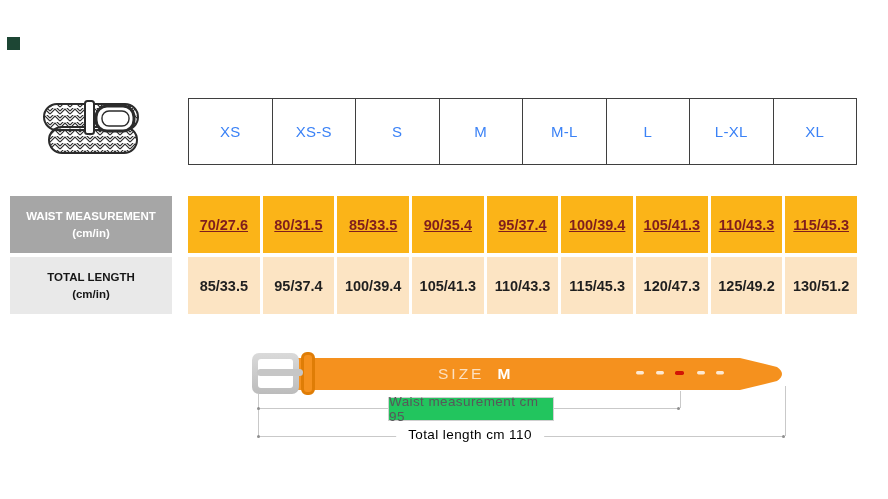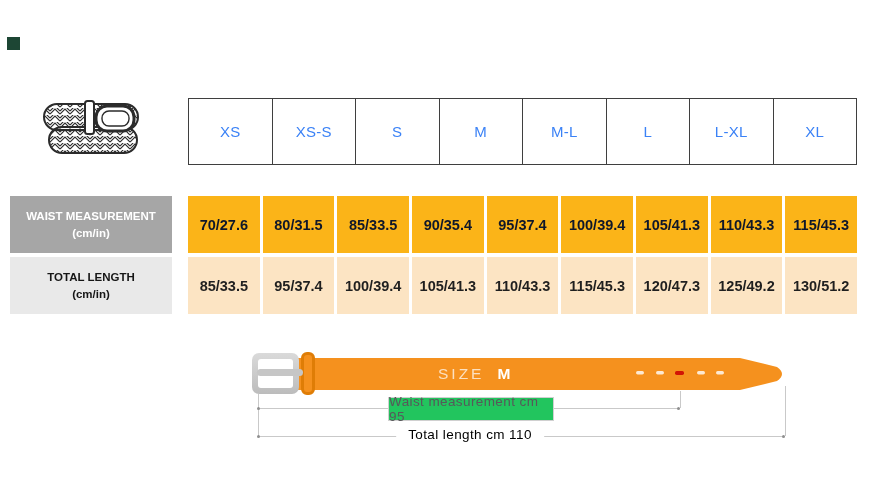--- a/index.html
+++ b/index.html
@@ -25,21 +25,21 @@
   .mlabel.waist{top:196px;background:#a6a6a6;color:#fff;}
   .mlabel.total{top:257px;background:#e9e9e9;color:#161616;}
 
   
   .vrow{position:absolute;left:188px;width:669px;height:57px;display:grid;
     grid-template-columns:repeat(9,1fr);grid-gap:3px;}
   .vrow.waist{top:196px;}
   .vrow.total{top:257px;}
   .vrow .vcell{display:flex;align-items:center;justify-content:center;
     font-weight:bold;font-size:14.5px;}
-  .vrow.waist .vcell{background:#fbb418;color:#0f172a;}
+  .vrow.waist .vcell{background:#fbb418;color:#7f1d1d;text-decoration:underline;}
   .vrow.total .vcell{background:#fce4c3;color:#1f1f1f;}
 
   
   .strap-svg{position:absolute;left:294px;top:356px;}
   .keeper{position:absolute;left:301px;top:352px;width:14px;height:43px;
     background:#f5911e;border:3px solid #df7d06;border-radius:6px;box-sizing:border-box;}
   .buckle{position:absolute;left:252px;top:353px;width:47px;height:41px;
     background:linear-gradient(#dadada,#bcbcbc);border-radius:7px;}
   .buckle-inner{position:absolute;left:6px;top:6px;right:6px;bottom:6px;background:#fff;border-radius:3px;}
   .prong{position:absolute;left:257px;top:369px;width:46px;height:7px;background:#c6c6c6;border-radius:4px;}

